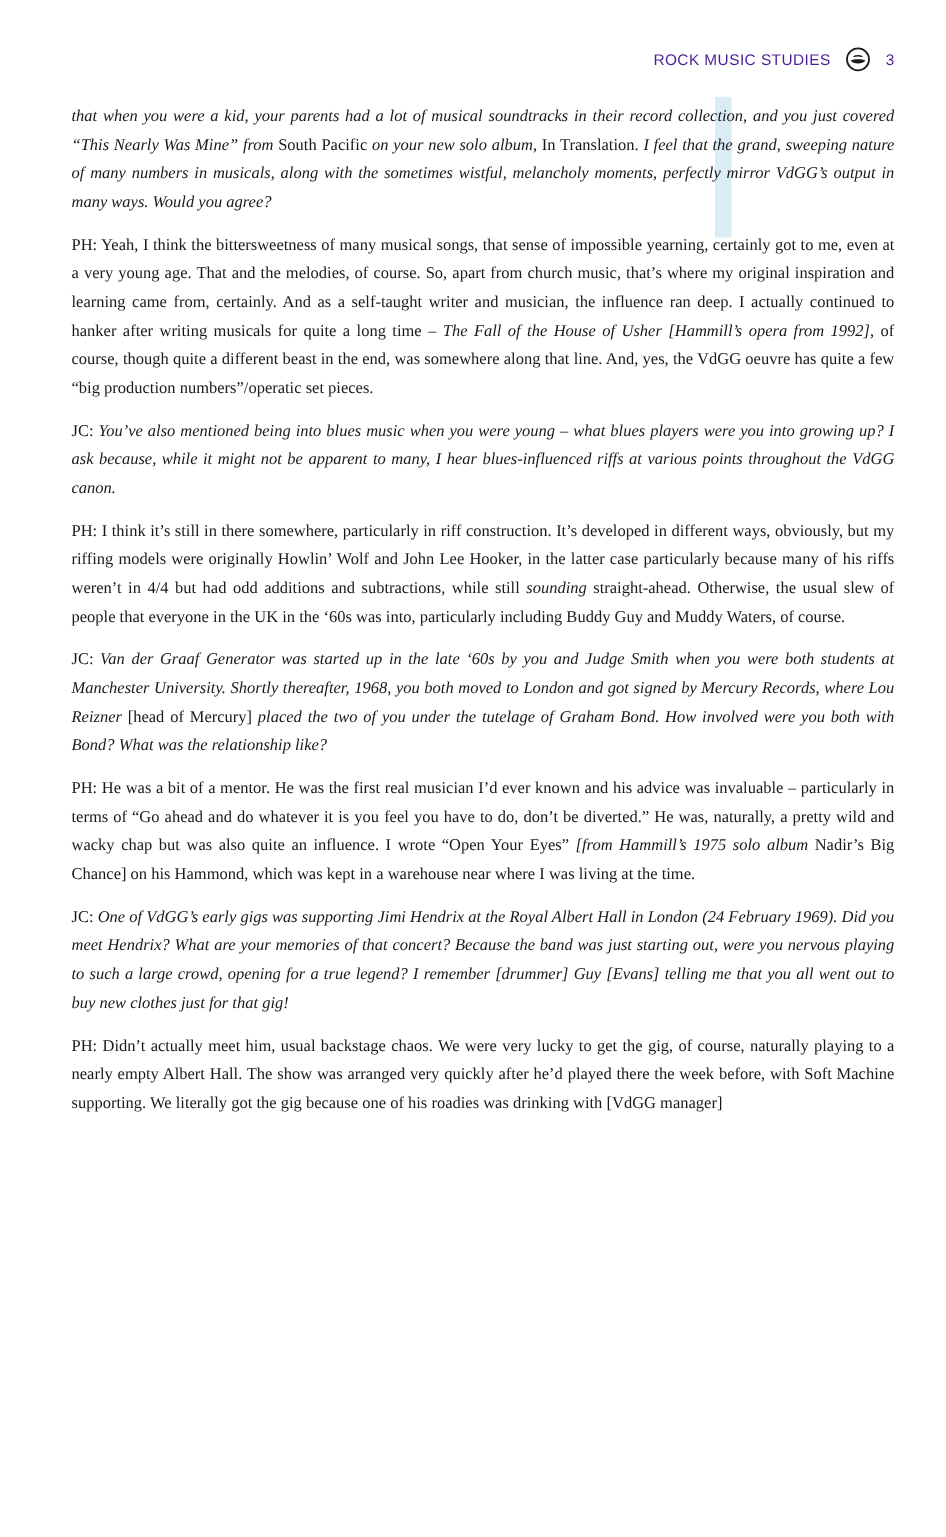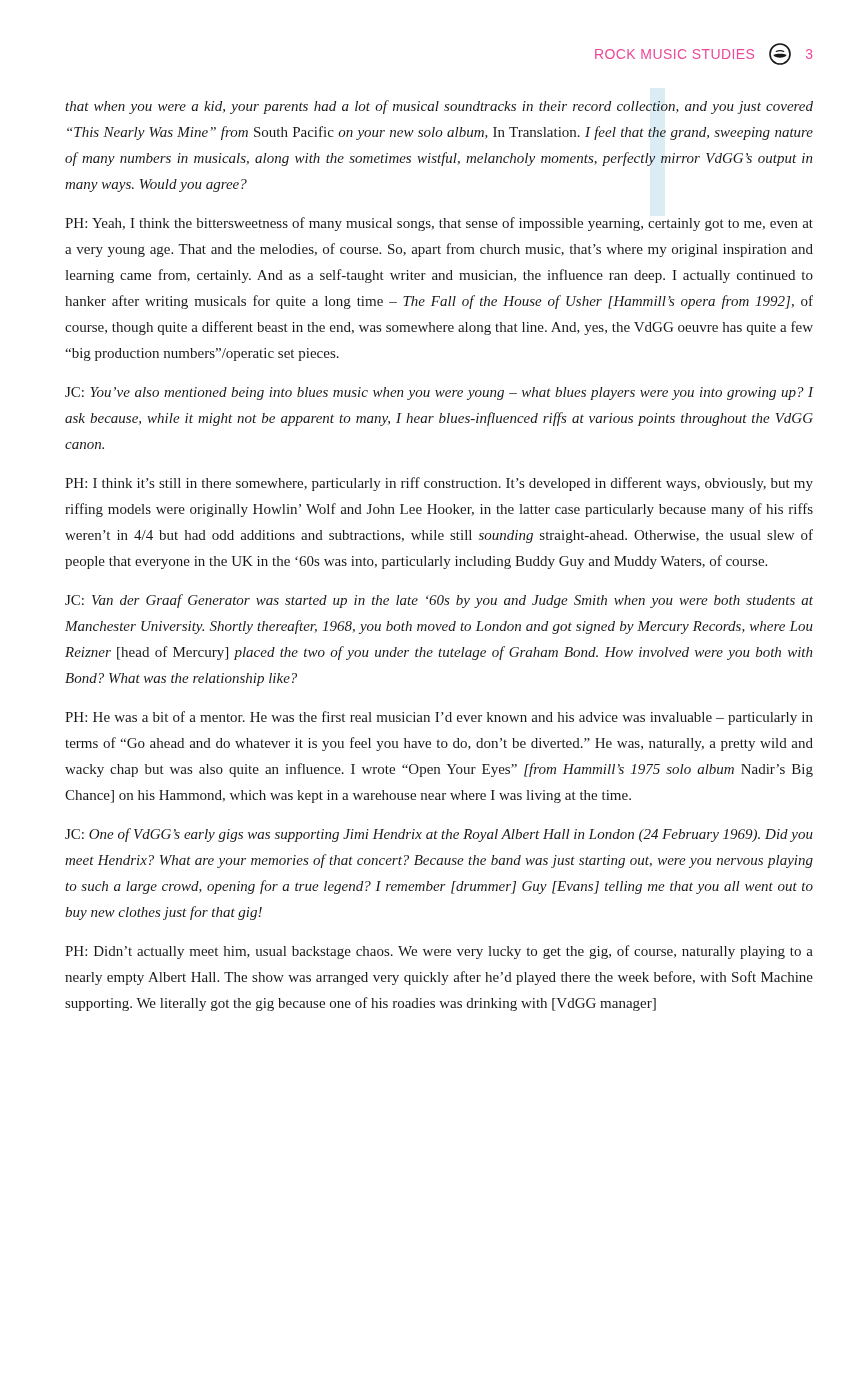--- a/index.html
+++ b/index.html
@@ -17,21 +17,21 @@
     color: #191919;
   }
   .running-head {
     position: absolute;
     top: 42px;
     right: 47px;
     display: flex;
     align-items: center;
     gap: 13px;
     font-family: "Liberation Sans", "DejaVu Sans", sans-serif;
-    color: #ec4899;
+    color: #4c1d95;
   }
   .journal-title {
     font-size: 14px;
     letter-spacing: 0.4px;
     font-weight: 400;
   }
   .logo-icon {
     display: inline-flex;
     width: 24px;
     height: 24px;

